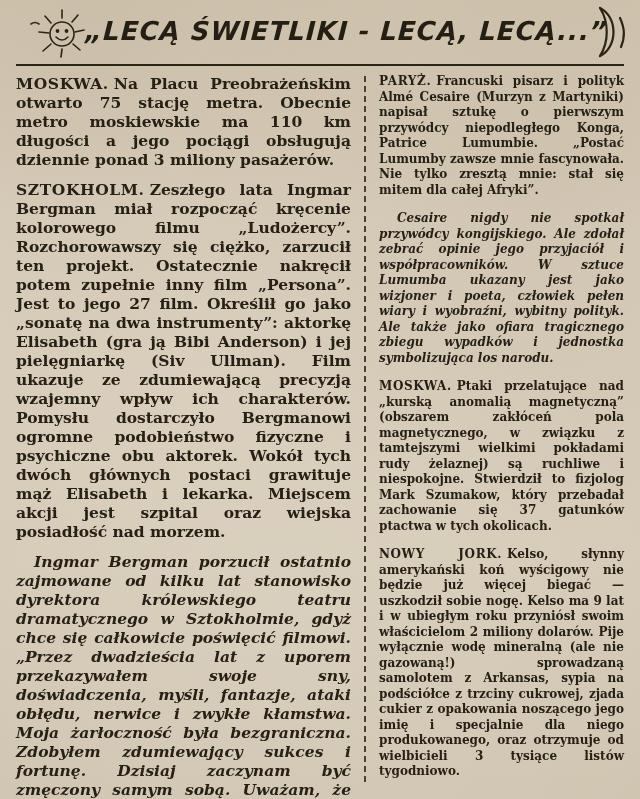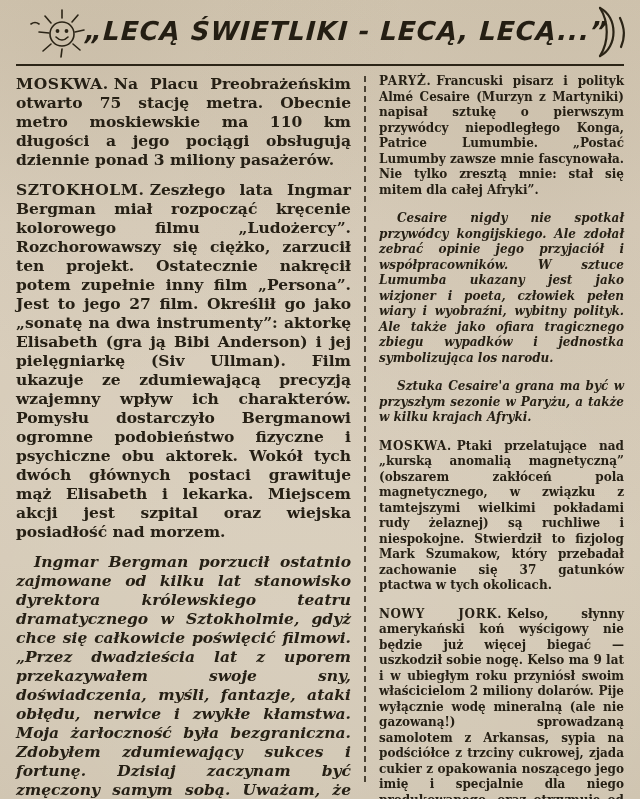--- a/index.html
+++ b/index.html
@@ -93,19 +93,18 @@
       <p class="para"><b class="lead">SZTOKHOLM.</b><span>Zeszłego lata Ingmar Bergman miał rozpocząć kręcenie kolorowego filmu „Ludożercy”. Rozchorowawszy się ciężko, zarzucił ten projekt. Ostatecznie nakręcił potem zupełnie inny film „Persona”. Jest to jego 27 film. Określił go jako „sonatę na dwa instrumenty”: aktorkę Elisabeth (gra ją Bibi Anderson) i jej pielęgniarkę (Siv Ullman). Film ukazuje ze zdumiewającą precyzją wzajemny wpływ ich charakterów. Pomysłu dostarczyło Bergmanowi ogromne podobieństwo fizyczne i psychiczne obu aktorek. Wokół tych dwóch głównych postaci grawituje mąż Elisabeth i lekarka. Miejscem akcji jest szpital oraz wiejska posiadłość nad morzem.</span></p>
       <p class="para indent"><b class="lead"></b><span>Ingmar Bergman porzucił ostatnio zajmowane od kilku lat stanowisko dyrektora królewskiego teatru dramatycznego w Sztokholmie, gdyż chce się całkowicie poświęcić filmowi. „Przez dwadzieścia lat z uporem przekazywałem swoje sny, doświadczenia, myśli, fantazje, ataki obłędu, nerwice i zwykłe kłamstwa. Moja żarłoczność była bezgraniczna. Zdobyłem zdumiewający sukces i fortunę. Dzisiaj zaczynam być zmęczony samym sobą. Uważam, że westerny są ciekawsze od filmów Antonioniego czy... Bergmana”.</span></p>
 
     </div>
 
     <div class="col-divider"></div>
 
     <div class="col-right">
       <p class="para"><b class="lead">PARYŻ.</b><span>Francuski pisarz i polityk Almé Cesaire (Murzyn z Martyniki) napisał sztukę o pierwszym przywódcy niepodległego Konga, Patrice Lumumbie. „Postać Lumumby zawsze mnie fascynowała. Nie tylko zresztą mnie: stał się mitem dla całej Afryki”.</span></p>
       <p class="para indent"><b class="lead"></b><span>Cesaire nigdy nie spotkał przywódcy kongijskiego. Ale zdołał zebrać opinie jego przyjaciół i współpracowników. W sztuce Lumumba ukazany jest jako wizjoner i poeta, człowiek pełen wiary i wyobraźni, wybitny polityk. Ale także jako ofiara tragicznego zbiegu wypadków i jednostka symbolizująca los narodu.</span></p>
-      <p class="para indent"><b class="lead"></b><span>Sztuka Cesaire'a grana ma być w przyszłym sezonie w Paryżu, a także w kilku krajach Afryki.</span></p>
       <p class="para gap-top"><b class="lead">MOSKWA.</b><span>Ptaki przelatujące nad „kurską anomalią magnetyczną” (obszarem zakłóceń pola magnetycznego, w związku z tamtejszymi wielkimi pokładami rudy żelaznej) są ruchliwe i niespokojne. Stwierdził to fizjolog Mark Szumakow, który przebadał zachowanie się 37 gatunków ptactwa w tych okolicach.</span></p>
       <p class="para gap-top"><b class="lead">NOWY JORK.</b><span>Kelso, słynny amerykański koń wyścigowy nie będzie już więcej biegać — uszkodził sobie nogę. Kelso ma 9 lat i w ubiegłym roku przyniósł swoim właścicielom 2 miliony dolarów. Pije wyłącznie wodę mineralną (ale nie gazowaną!) sprowadzaną samolotem z Arkansas, sypia na podściółce z trzciny cukrowej, zjada cukier z opakowania noszącego jego imię i specjalnie dla niego produkowanego, oraz otrzymuje od wielbicieli 3 tysiące listów tygodniowo.</span></p>
     </div>
 
   </div>
 </div>
 
 </body></html>

